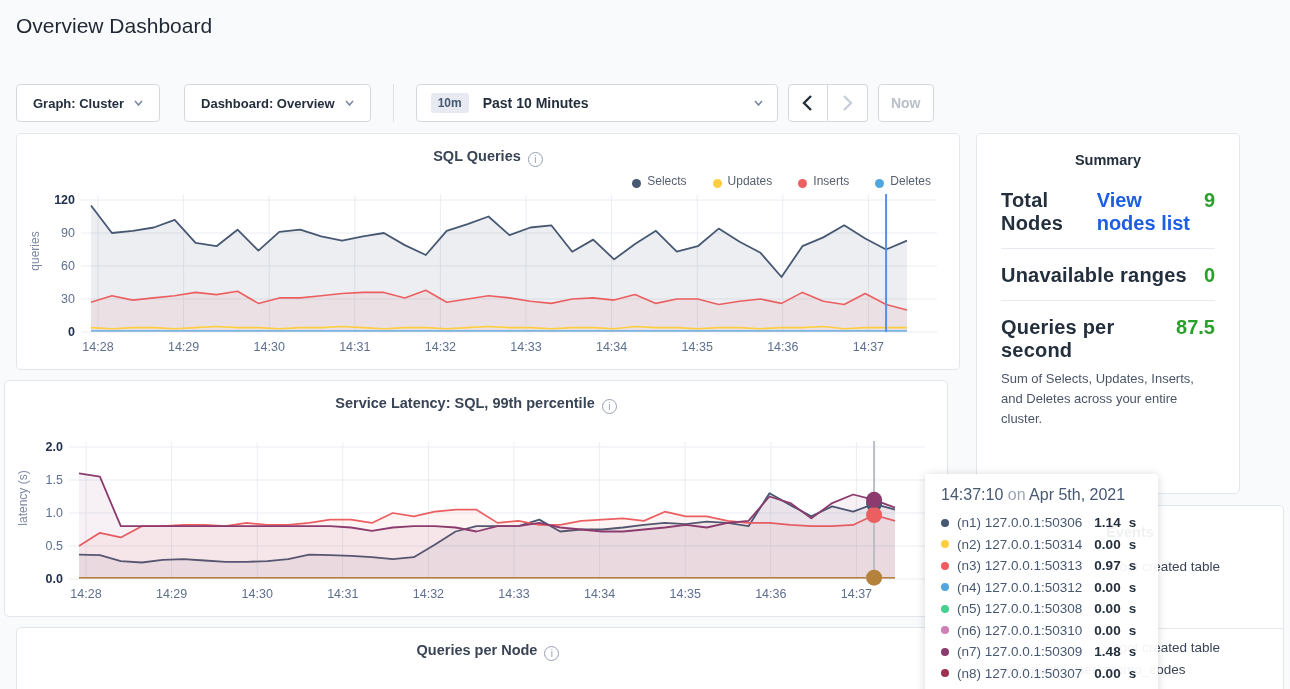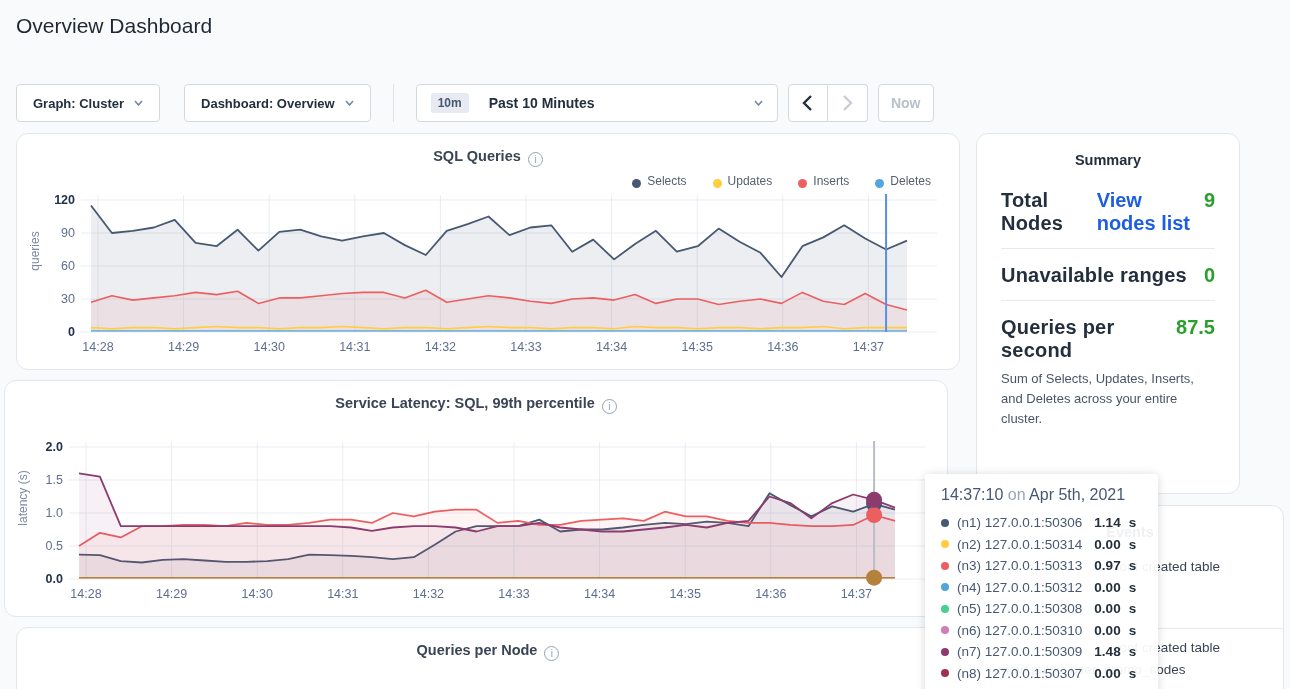--- a/index.html
+++ b/index.html
@@ -7,31 +7,31 @@
   body { font-family:"Liberation Sans", sans-serif; background:#f9fafb; color:#242f3d; position:relative; }
 
   
   .page-title { position:absolute; left:16px; top:14px; font-size:21px; font-weight:500; color:#1f2733; }
   .toolbar { position:absolute; left:16px; top:84px; height:38px; display:flex; align-items:center; }
   .btn { background:#fff; border:1px solid #d4d9e0; border-radius:4px; height:38px;
          display:inline-flex; align-items:center; gap:10px; padding:0 16px;
          font-size:13px; font-weight:700; color:#242f3d; cursor:pointer; }
   .chev { width:9px; height:6px; display:inline-block; }
   .vdiv { width:1px; height:38px; background:#dfe3e8; margin:0 22px; }
-  .timesel { width:362px; display:flex; align-items:center; gap:20px; padding:0 14px; font-size:14px; }
+  .timesel { width:362px; display:flex; align-items:center; gap:14px; padding:0 14px; font-size:14px; }
   .timesel .badge { background:#e7eaf0; color:#475872; font-size:12px; font-weight:700; border-radius:3px; padding:3px 7px; }
   .timesel .chev { margin-left:auto; }
   .pager { display:flex; margin-left:10px; }
   .pager .btn { width:40px; justify-content:center; padding:0; }
   .pager .btn:first-child { border-radius:4px 0 0 4px; }
   .pager .btn:last-child { border-radius:0 4px 4px 0; border-left:none; }
   .now-btn { margin-left:10px; width:56px; justify-content:center; color:#b9c0c9; font-size:14px; }
 
   
-  .card { position:absolute; background:#fff; border:1px solid #e2e7ee; border-radius:12px; }
+  .card { position:absolute; background:#fff; border:1px solid #e2e7ee; border-radius:5px; }
   #card-sql      { left:16px;  top:133px; width:944px; height:237px; }
   #card-latency  { left:4px;  top:380px; width:944px; height:237px; }
   #card-replicas { left:16px;  top:627px; width:944px; height:120px; }
   #card-summary  { left:976px; top:133px; width:264px; height:361px; }
   #card-events   { left:976px; top:505px; width:308px; height:240px; }
 
   .chart-title { position:absolute; top:14px; left:0; right:0; text-align:center;
                  font-size:14.5px; font-weight:700; color:#394455; }
   .info-icon { display:inline-block; width:15px; height:15px; border:1px solid #97a1b3; border-radius:50%;
                color:#97a1b3; font-size:10px; line-height:14px; font-weight:400; text-align:center;

